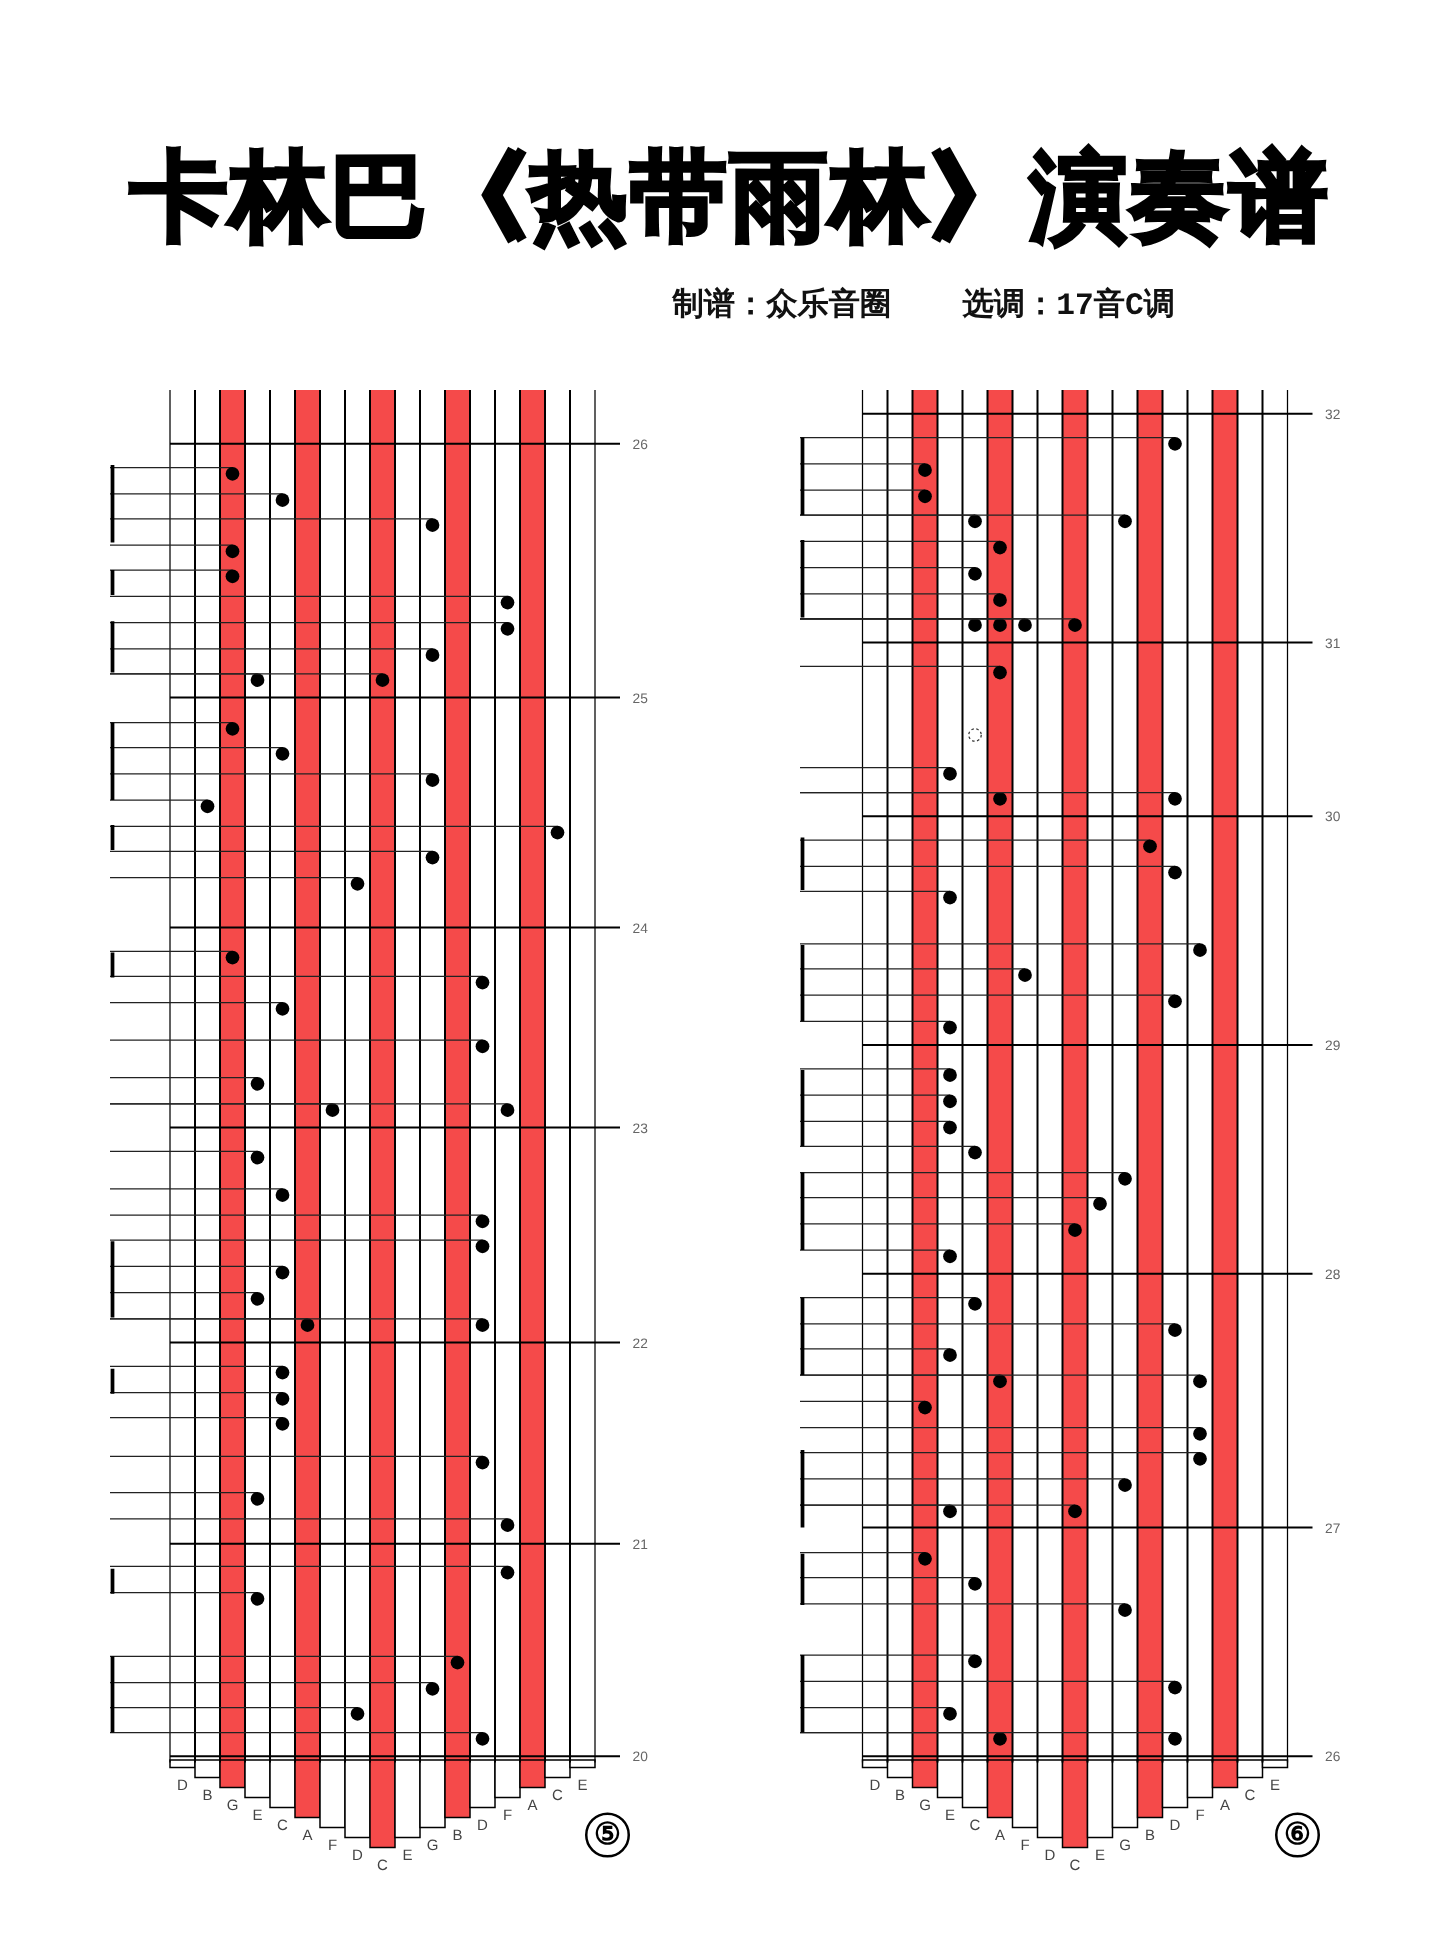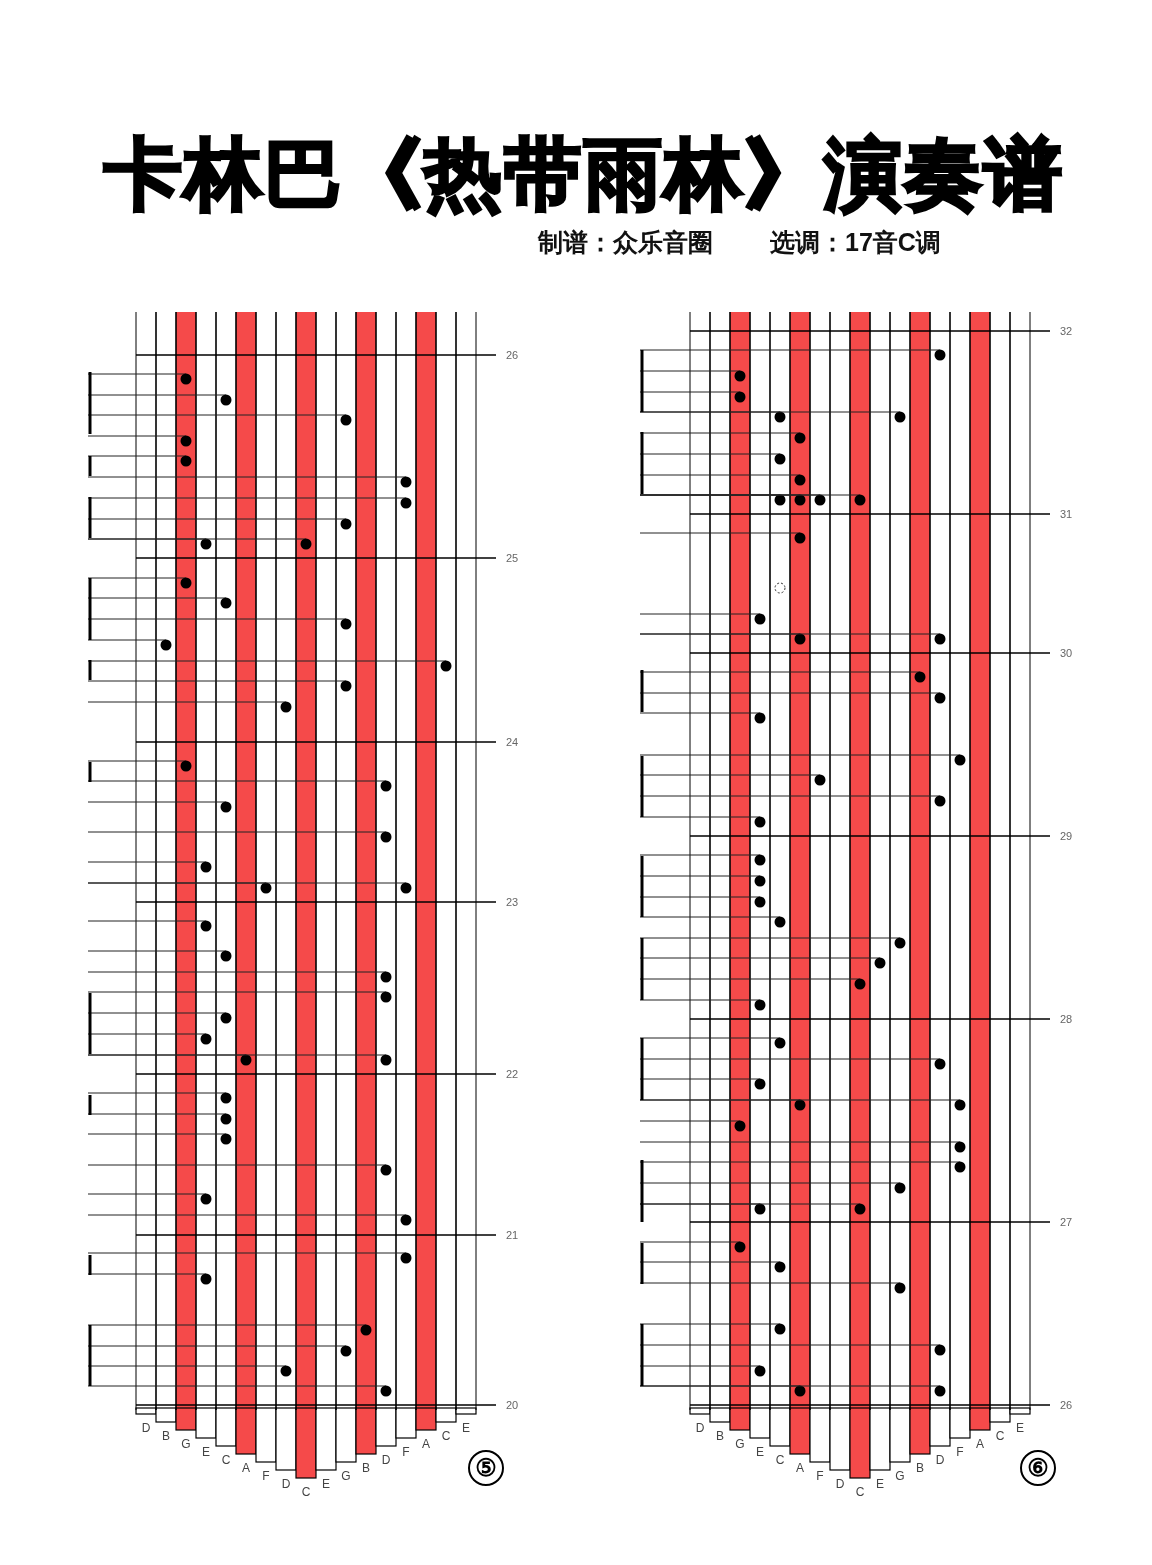--- a/index.html
+++ b/index.html
@@ -1,18 +1,18 @@
 <!DOCTYPE html>
 <html><head>
 <meta charset="utf-8">
 <style>
   html,body{margin:0;padding:0;background:#fff;}
   body{width:1152px;height:1565px;position:relative;overflow:hidden;font-family:"DejaVu Sans",sans-serif;}
-  .title{position:absolute;left:104px;top:124px;width:980px;height:100px;font-family:"DejaVu Sans",sans-serif;font-weight:bold;font-size:78px;letter-spacing:2px;color:#000;white-space:nowrap;line-height:100px;-webkit-text-stroke:3px #000;}
-  .subtitle{position:absolute;top:226px;font-size:25px;font-weight:bold;color:#111;white-space:nowrap;font-family:Liberation Sans, sans-serif;}
+  .title{position:absolute;left:104px;top:108px;width:980px;height:100px;font-family:"DejaVu Sans",sans-serif;font-weight:bold;font-size:78px;letter-spacing:2px;color:#000;white-space:nowrap;line-height:100px;-webkit-text-stroke:3px #000;}
+  .subtitle{position:absolute;top:226px;font-size:25px;font-weight:bold;color:#111;white-space:nowrap;font-family:Liberation Mono, monospace;}
   .page{position:absolute;}
   .page svg{display:block;overflow:visible;}
   .tick{font-family:"Liberation Sans",sans-serif;font-size:11px;fill:#666;}
   .tine-label{font-family:"Liberation Sans",sans-serif;font-size:12px;fill:#444;}
   .pnum{position:absolute;width:32px;height:32px;border:2.5px solid #000;border-radius:50%;font-family:"Liberation Sans",sans-serif;font-size:24px;font-weight:bold;text-align:center;line-height:32px;color:#000;}
 </style>
 </head>
 <body>
 
 <div class="title">卡林巴《热带雨林》演奏谱</div>

